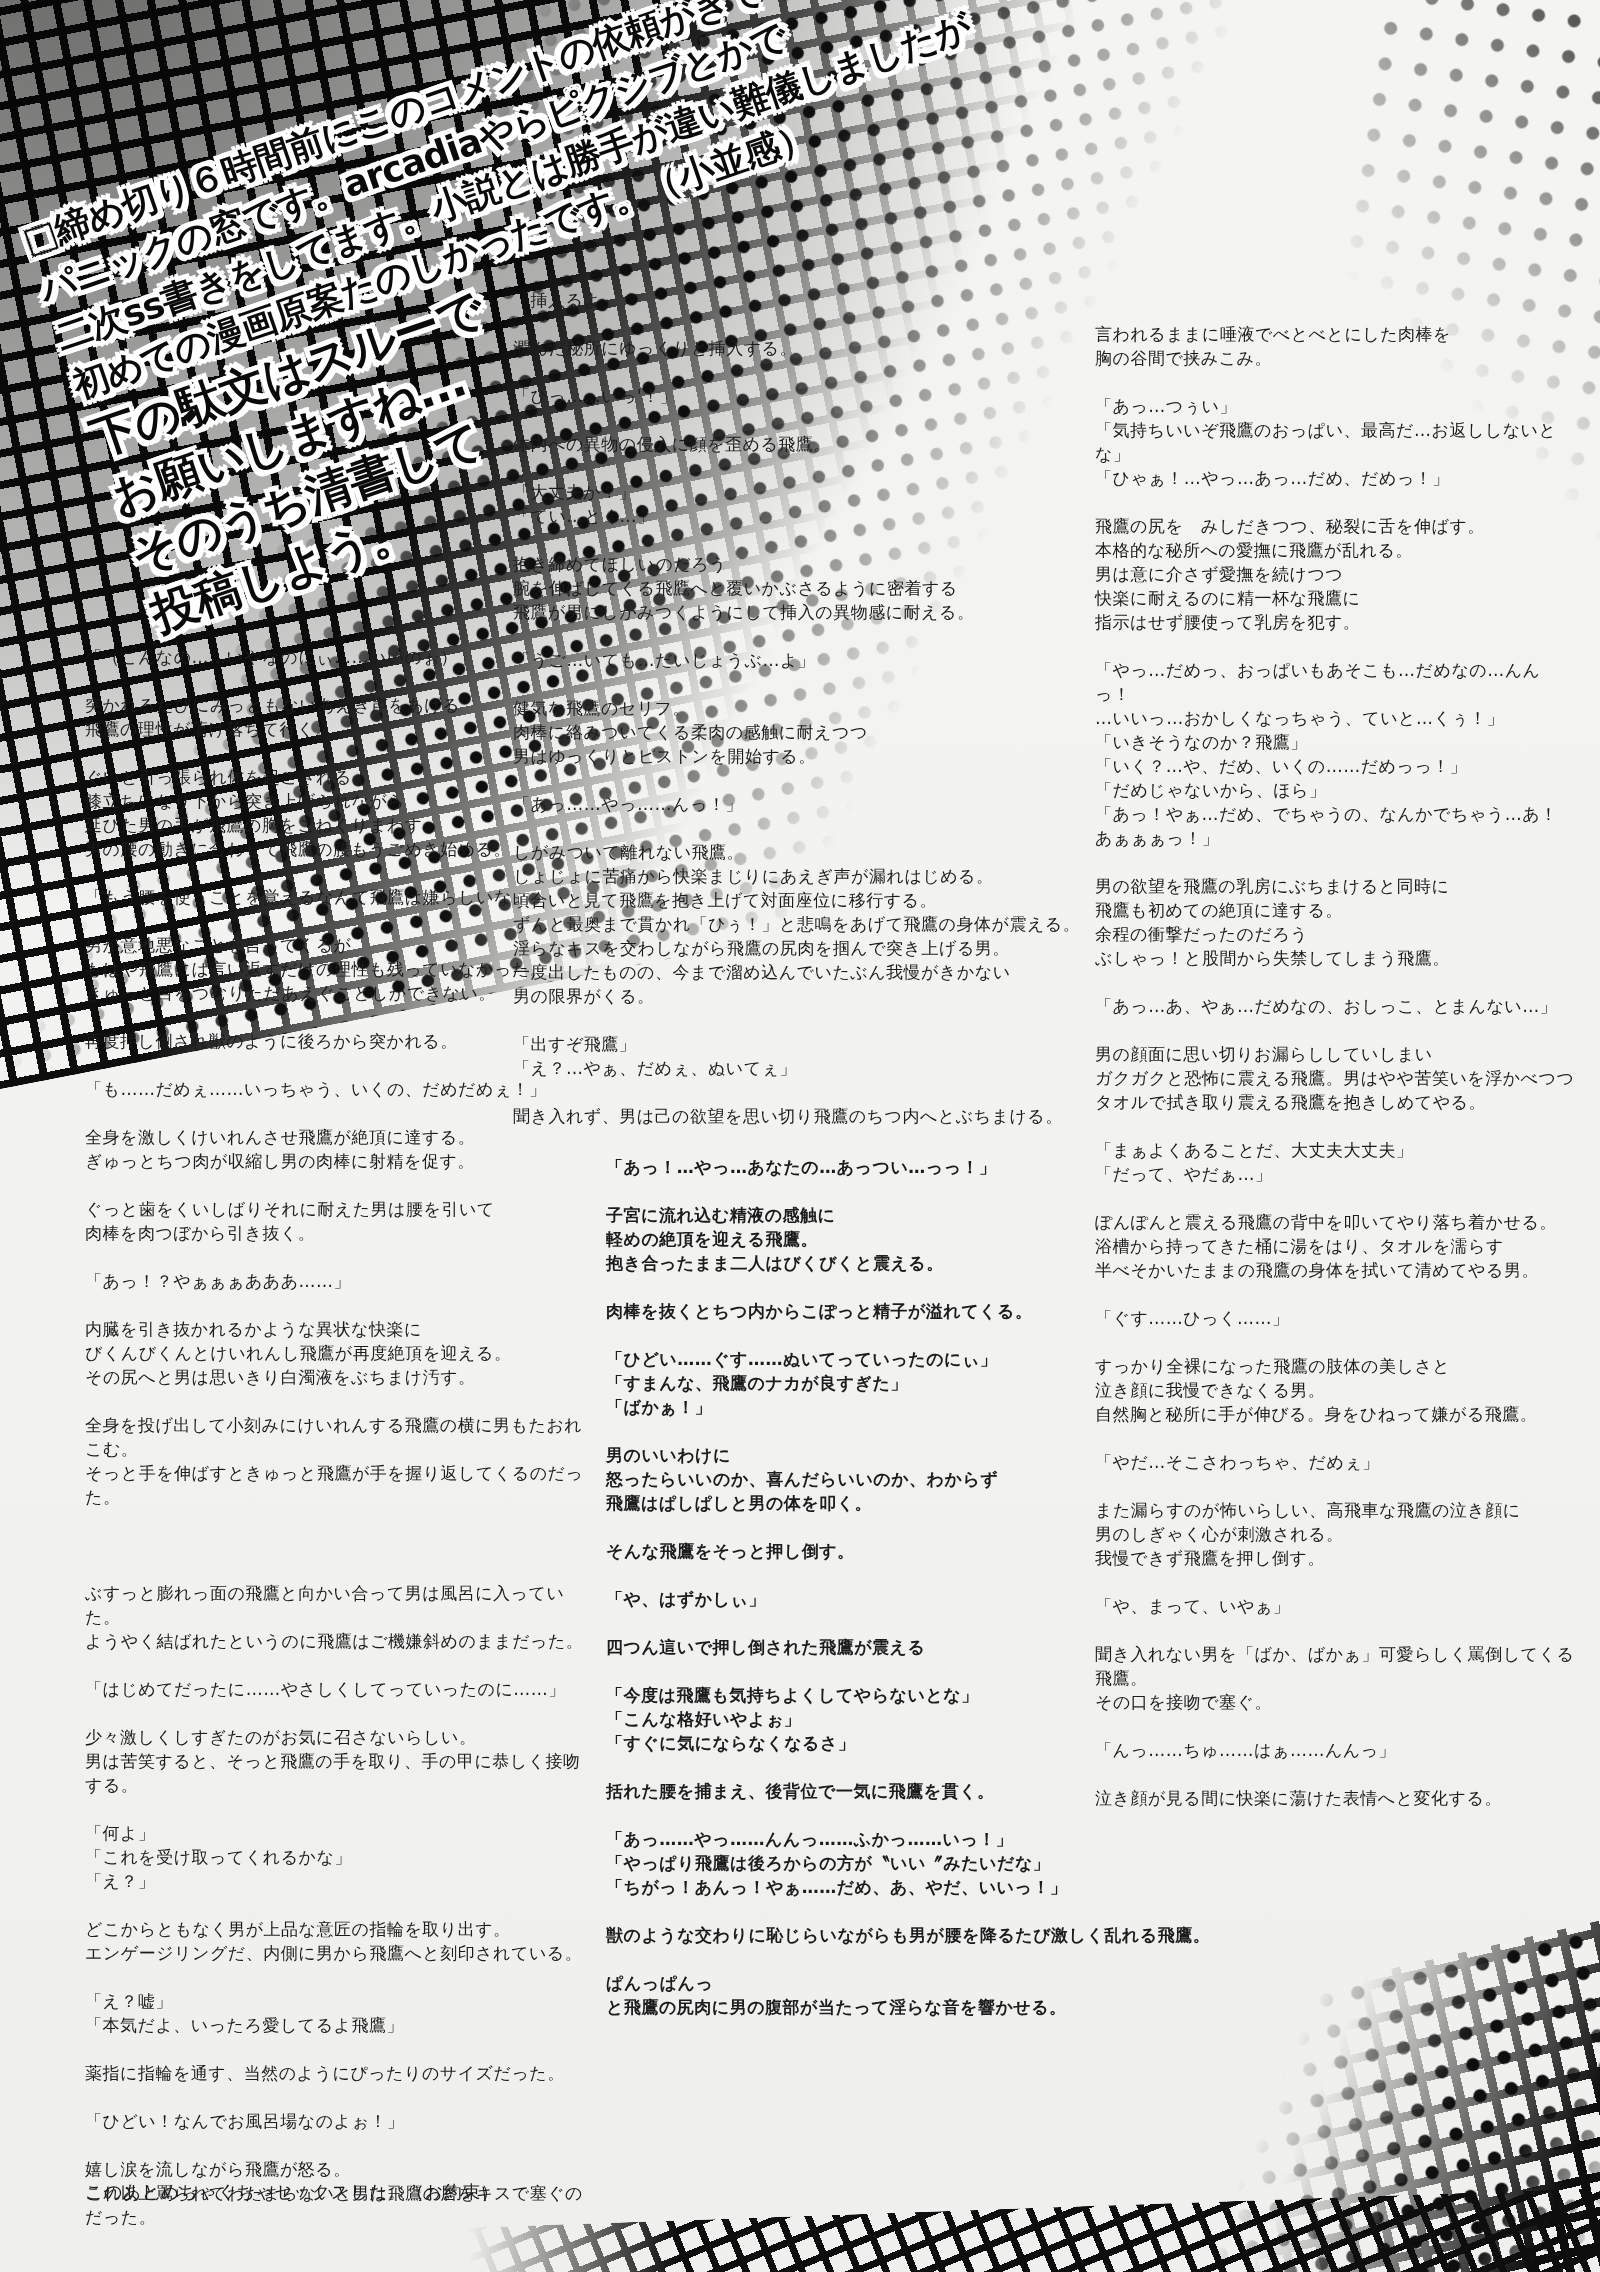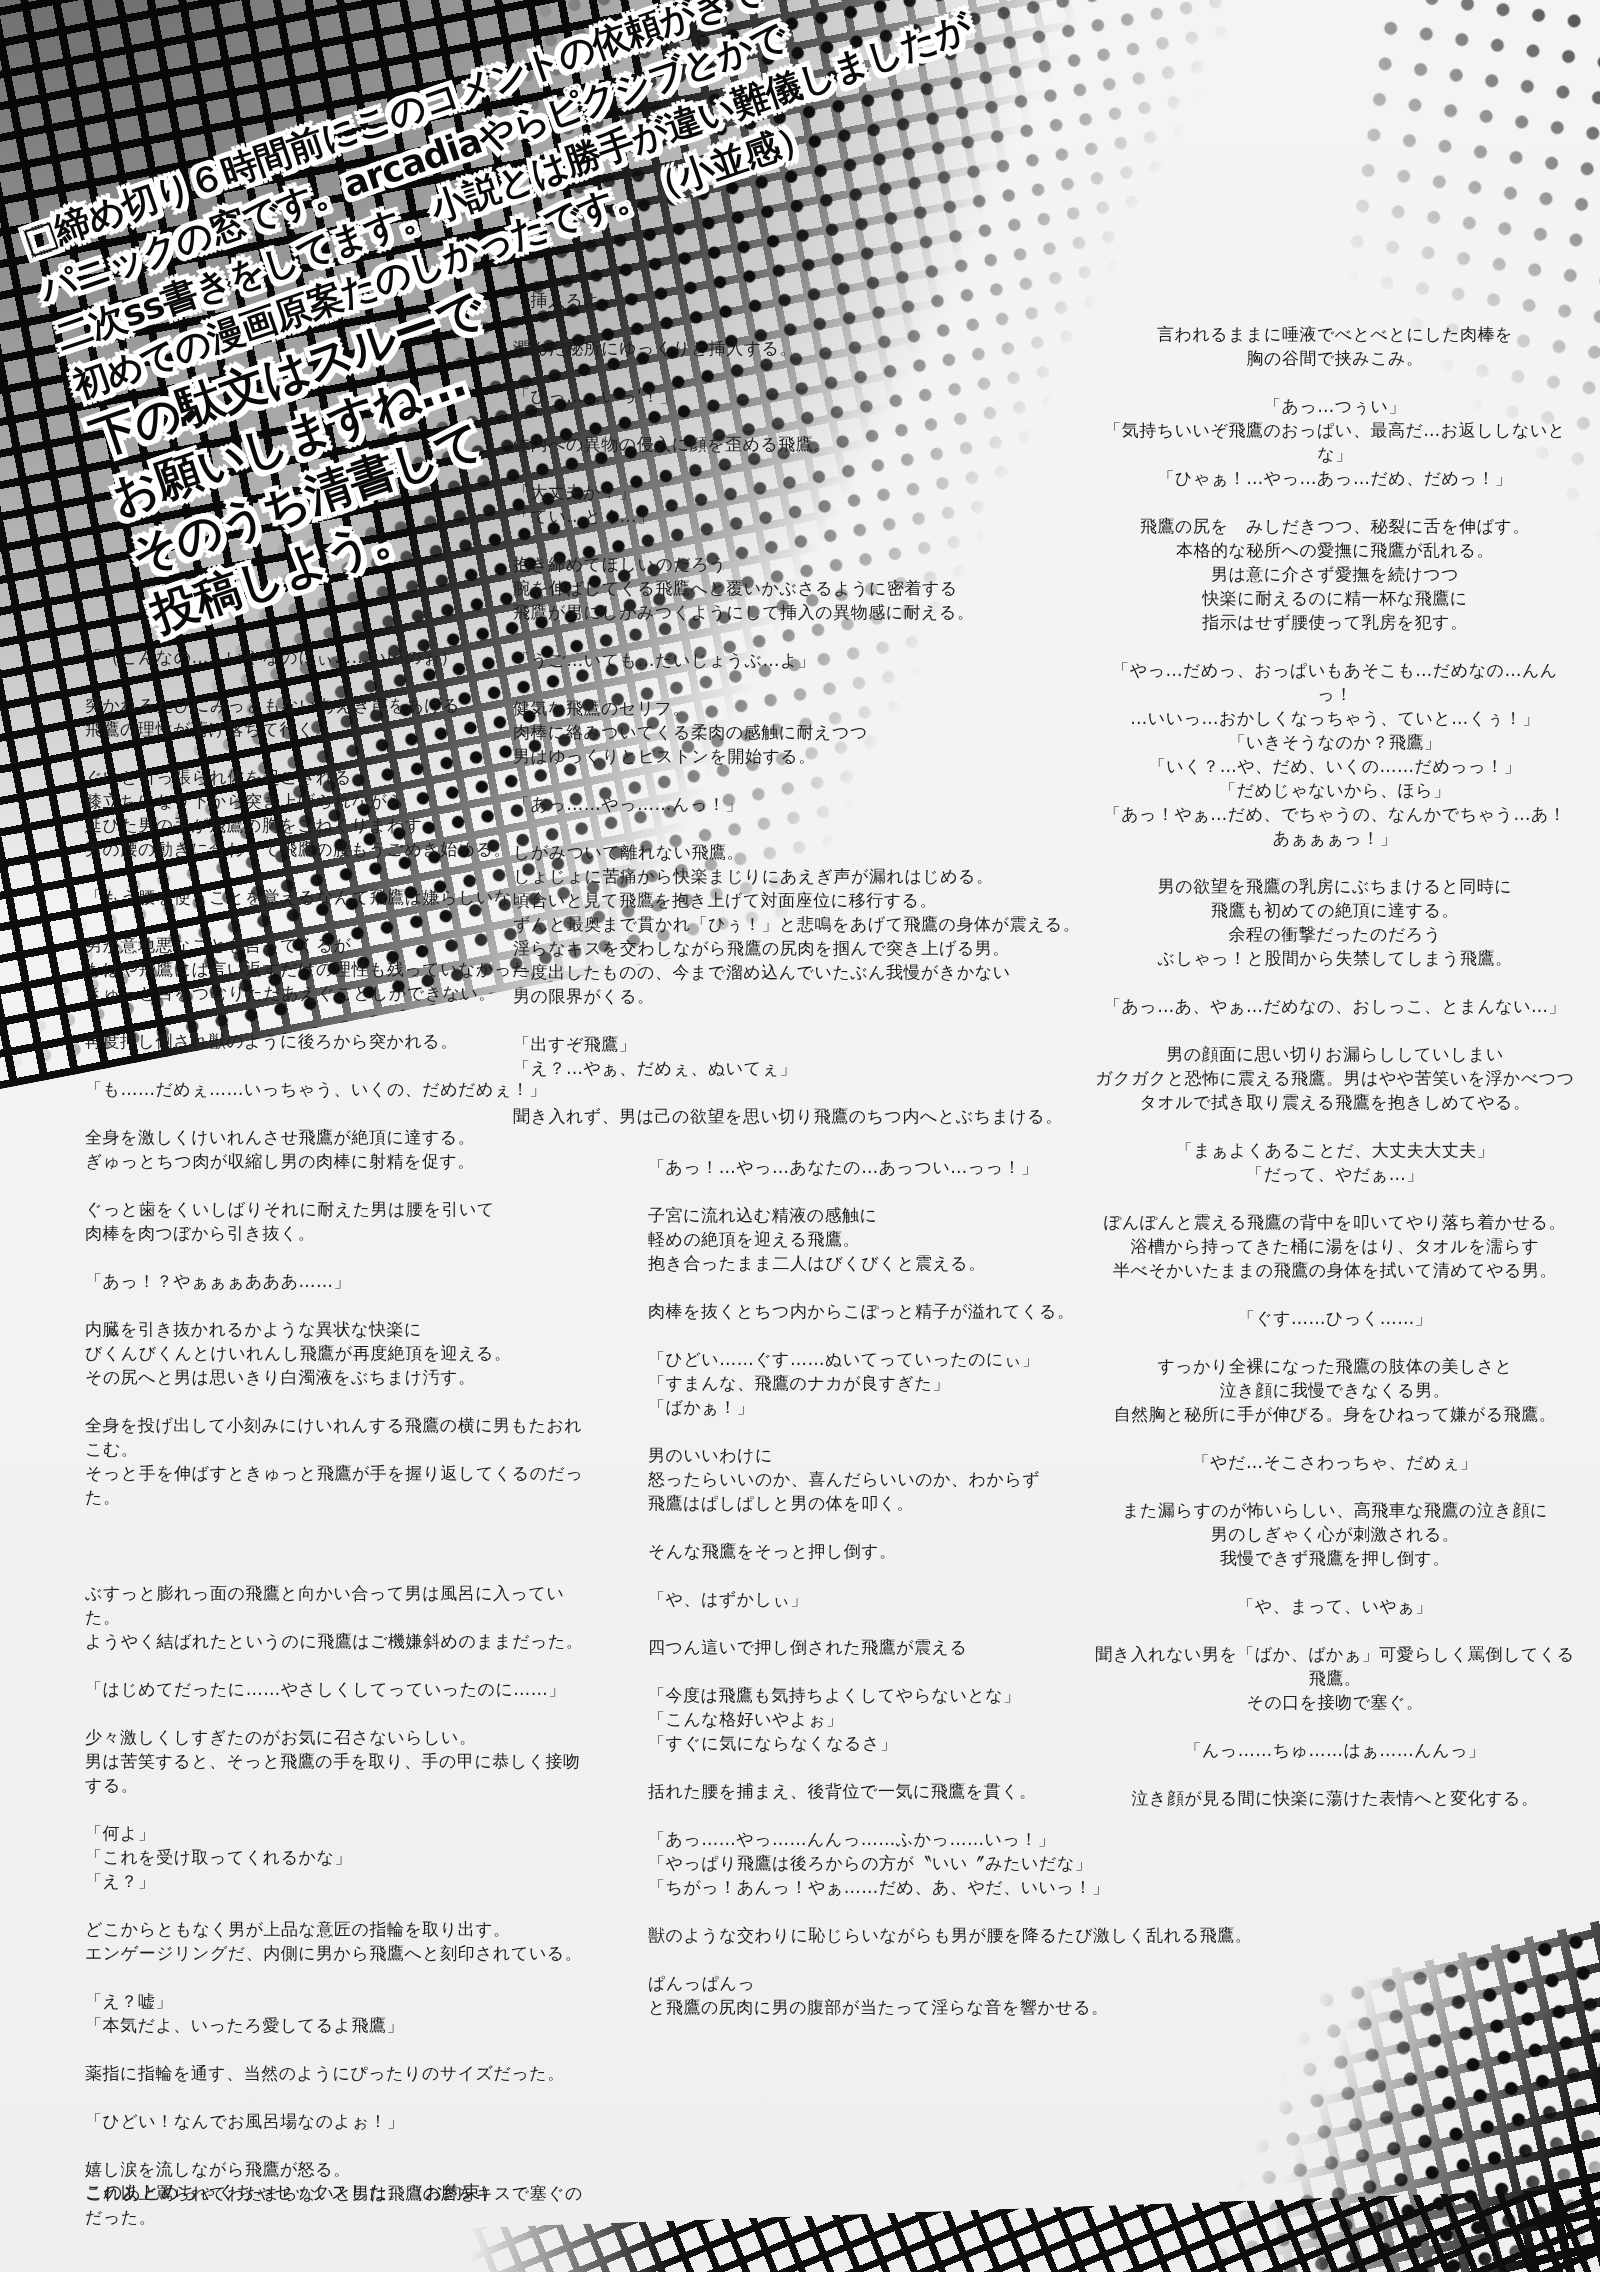--- a/index.html
+++ b/index.html
@@ -209,21 +209,21 @@
 ずんと最奥まで貫かれ「ひぅ！」と悲鳴をあげて飛鷹の身体が震える。
 淫らなキスを交わしながら飛鷹の尻肉を掴んで突き上げる男。
 一度出したものの、今まで溜め込んでいたぶん我慢がきかない
 男の限界がくる。
 
 「出すぞ飛鷹」
 「え？…やぁ、だめぇ、ぬいてぇ」
 
 聞き入れず、男は己の欲望を思い切り飛鷹のちつ内へとぶちまける。</div>
 
-  <div class="col" style="left:648px; top:1155px; width:660px;">「あっ！…やっ…あなたの…あっつい…っっ！」
+  <div class="col" style="left:606px; top:1155px; width:660px;font-weight:bold;">「あっ！…やっ…あなたの…あっつい…っっ！」
 
 子宮に流れ込む精液の感触に
 軽めの絶頂を迎える飛鷹。
 抱き合ったまま二人はびくびくと震える。
 
 肉棒を抜くとちつ内からこぽっと精子が溢れてくる。
 
 「ひどい……ぐす……ぬいてっていったのにぃ」
 「すまんな、飛鷹のナカが良すぎた」
 「ばかぁ！」
@@ -246,21 +246,21 @@
 
 「あっ……やっ……んんっ……ふかっ……いっ！」
 「やっぱり飛鷹は後ろからの方が〝いい〞みたいだな」
 「ちがっ！あんっ！やぁ……だめ、あ、やだ、いいっ！」
 
 獣のような交わりに恥じらいながらも男が腰を降るたび激しく乱れる飛鷹。
 
 ぱんっぱんっ
 と飛鷹の尻肉に男の腹部が当たって淫らな音を響かせる。</div>
 
-  <div class="col" style="left:1095px; top:322px; width:480px;text-align:center;">言われるままに唾液でべとべとにした肉棒を
+  <div class="col" style="left:1095px; top:322px; width:480px;">言われるままに唾液でべとべとにした肉棒を
 胸の谷間で挟みこみ。
 
 「あっ…つぅい」
 「気持ちいいぞ飛鷹のおっぱい、最高だ…お返ししないとな」
 「ひゃぁ！…やっ…あっ…だめ、だめっ！」
 
 飛鷹の尻を　みしだきつつ、秘裂に舌を伸ばす。
 本格的な秘所への愛撫に飛鷹が乱れる。
 男は意に介さず愛撫を続けつつ
 快楽に耐えるのに精一杯な飛鷹に

